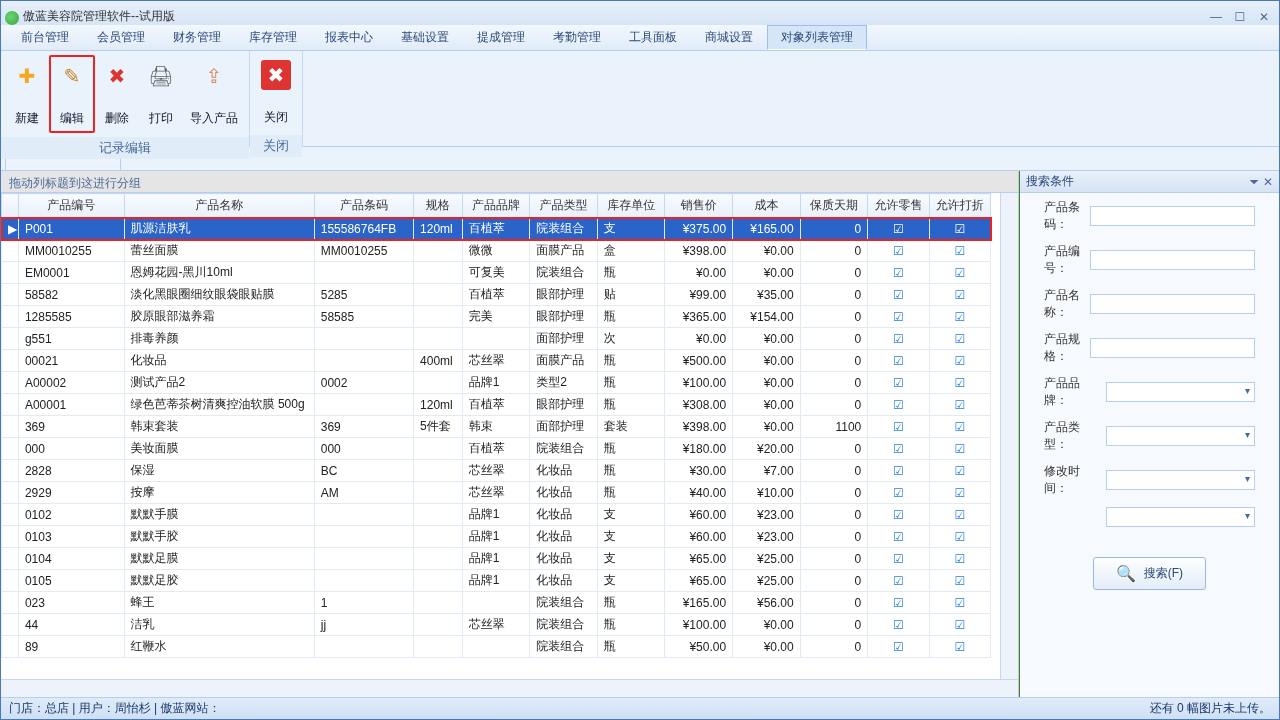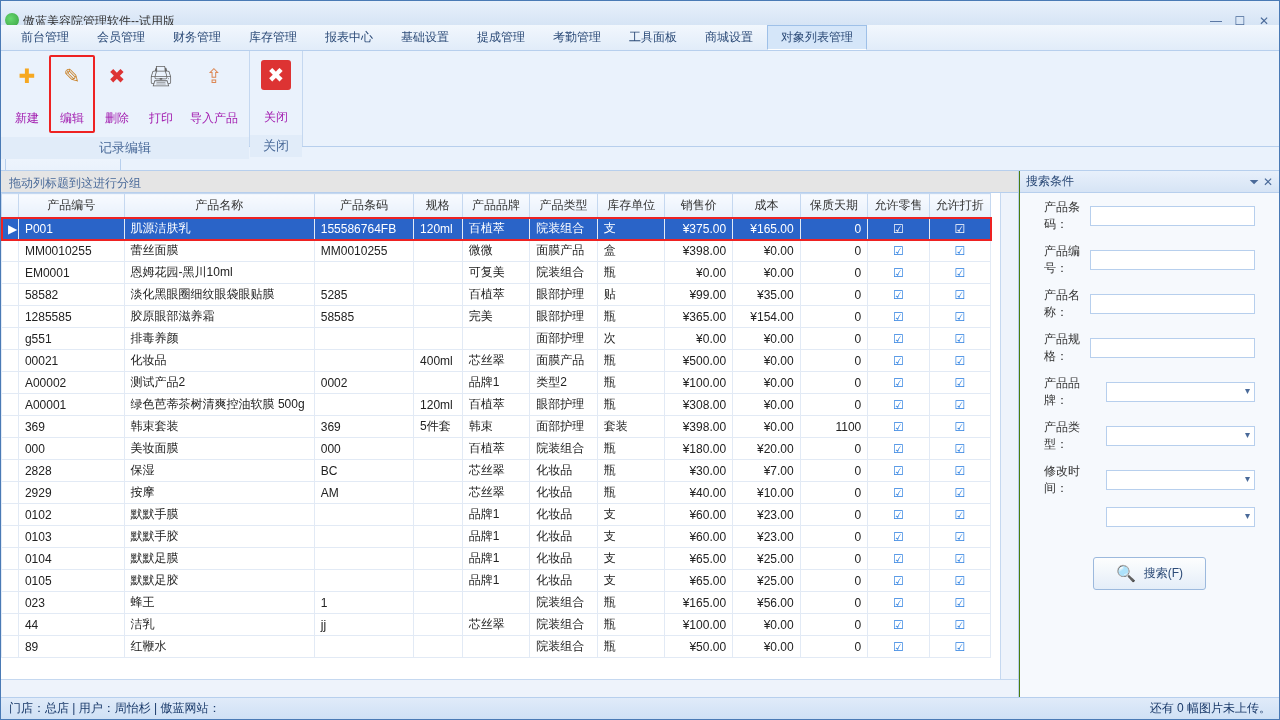--- a/index.html
+++ b/index.html
@@ -1,32 +1,32 @@
 <!DOCTYPE html>
 <html><head>
 <meta charset="utf-8">
 <style>
 *{box-sizing:border-box;margin:0;padding:0;font-family:"Microsoft YaHei",SimSun,Arial,sans-serif;font-size:12px}
 body{background:#fff;width:1280px;height:720px;overflow:hidden;display:flex;flex-direction:column;border:1px solid #4a7ab5}
-.titlebar{height:24px;background:linear-gradient(#e8f0fb,#d6e4f5);display:flex;align-items:flex-start;padding:12px 4px;color:#333}
+.titlebar{height:24px;background:linear-gradient(#e8f0fb,#d6e4f5);display:flex;align-items:flex-end;padding:0 4px;color:#333}
 .titlebar .logo{width:14px;height:14px;background:radial-gradient(circle at 40% 40%,#67d96f,#3aa143);border-radius:50%;margin-right:4px}
 .titlebar .wincontrols{margin-left:auto;display:flex;gap:2px}
 .winbtn{width:22px;height:16px;display:flex;align-items:center;justify-content:center;color:#4a6a99;cursor:pointer}
 
 .menubar{height:26px;background:linear-gradient(#f2f7fd,#e1ecf9);display:flex;align-items:center;padding:0 6px;border-bottom:1px solid #b7cfed}
 .menubar .mi{padding:4px 14px;color:#2b4a77;cursor:pointer}
 .menubar .mi.active{background:#d5e6f9;border:1px solid #9ec0e8;border-bottom:1px solid #fff;color:#2b4a77;padding:3px 13px}
 
 .ribbon{height:96px;background:#eaf2fc;border-bottom:1px solid #b7cfed;display:flex;position:relative}
 .ribbon-group{display:flex;flex-direction:column;border-right:1px solid #c5d8f0}
 .ribbon-buttons{display:flex;padding:4px;flex:1}
 .ribbon-btn{display:flex;flex-direction:column;align-items:center;justify-content:center;padding:4px 6px;min-width:44px;cursor:pointer;border:1px solid transparent;border-radius:2px}
 .ribbon-btn.highlight{border:2px solid #e22}
 .ribbon-btn .ico{width:30px;height:30px;display:flex;align-items:center;justify-content:center;font-size:20px}
-.ribbon-btn .lbl{margin-top:19px;color:#a21caf}
+.ribbon-btn .lbl{margin-top:19px;color:#0f172a}
 .ribbon-group-title{text-align:center;font-size:13px;color:#4a6a99;padding:2px 0;background:#e1ecf9}
 
 .tabstrip{height:24px;background:#eaf2fc;display:flex;align-items:flex-end;padding-left:4px;border-bottom:1px solid #b7cfed}
 .tab{background:linear-gradient(#fcfdff,#eaf2fc);border:1px solid #b7cfed;border-bottom:none;padding:20px 10px;display:flex;align-items:flex-start;gap:12px;color:#2b4a77;border-radius:3px 3px 0 0}
 .tab .close{color:#888}
 
 .workarea{flex:1;display:flex;overflow:hidden}
 .gridwrap{flex:1;display:flex;flex-direction:column;border-right:1px solid #b7cfed;overflow:hidden}
 .group-by{height:22px;background:#e5e5e5;color:#4a6a99;padding:4px 8px;border-bottom:1px solid #b7cfed}
 .gridscroll{flex:1;overflow:auto;position:relative}

